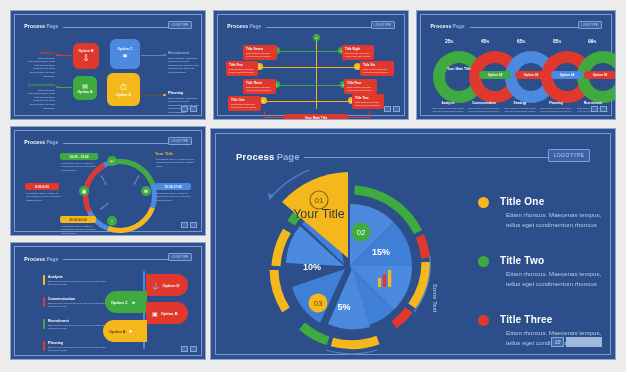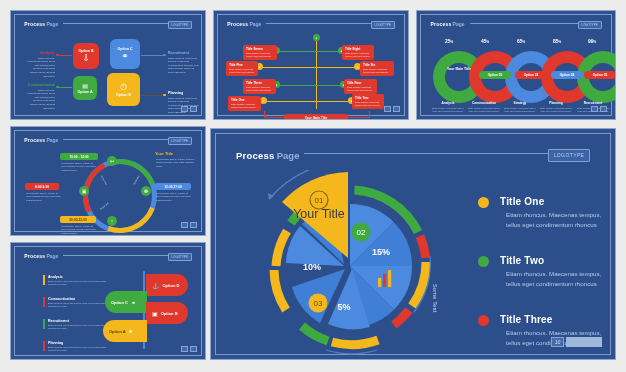--- a/index.html
+++ b/index.html
@@ -8,21 +8,21 @@
     background:#ececed;
     font-family:"Liberation Sans",sans-serif;
     -webkit-font-smoothing:antialiased;
   }
   .board{position:relative;width:626px;height:372px;}
 
   
   .slide{position:absolute;background:#2e5291;box-sizing:border-box;
          border:1px solid #8fa6c9;overflow:hidden;}
   .slide-inner{position:absolute;inset:3px;background:#2c4f8c;border:1px solid #7f99c2;}
-  .hdr{position:absolute;left:5%;top:6%;right:5%;height:10%;display:flex;align-items:flex-start;}
+  .hdr{position:absolute;left:5%;top:6%;right:5%;height:10%;display:flex;align-items:center;}
   .hdr .t1{color:#ffffff;font-weight:bold;letter-spacing:.2px;}
   .hdr .t2{color:#93b2dd;font-weight:bold;margin-left:.25em;}
   .hdr .rule{flex:1;height:1px;background:#7a9bcd;margin:0 5px;margin-top:2px;}
   .logo{background:#3b63a5;border:1px solid #7fa0d0;color:#bcd2ef;text-align:center;}
   .pager{position:absolute;right:4px;bottom:3px;display:flex;gap:2px;align-items:center;}
   .pager i{display:block;background:#436ba9;border:1px solid #84a4d4;}
 
   
   .c-red{background:#e0382c;}
   .c-green{background:#3faa3f;}

